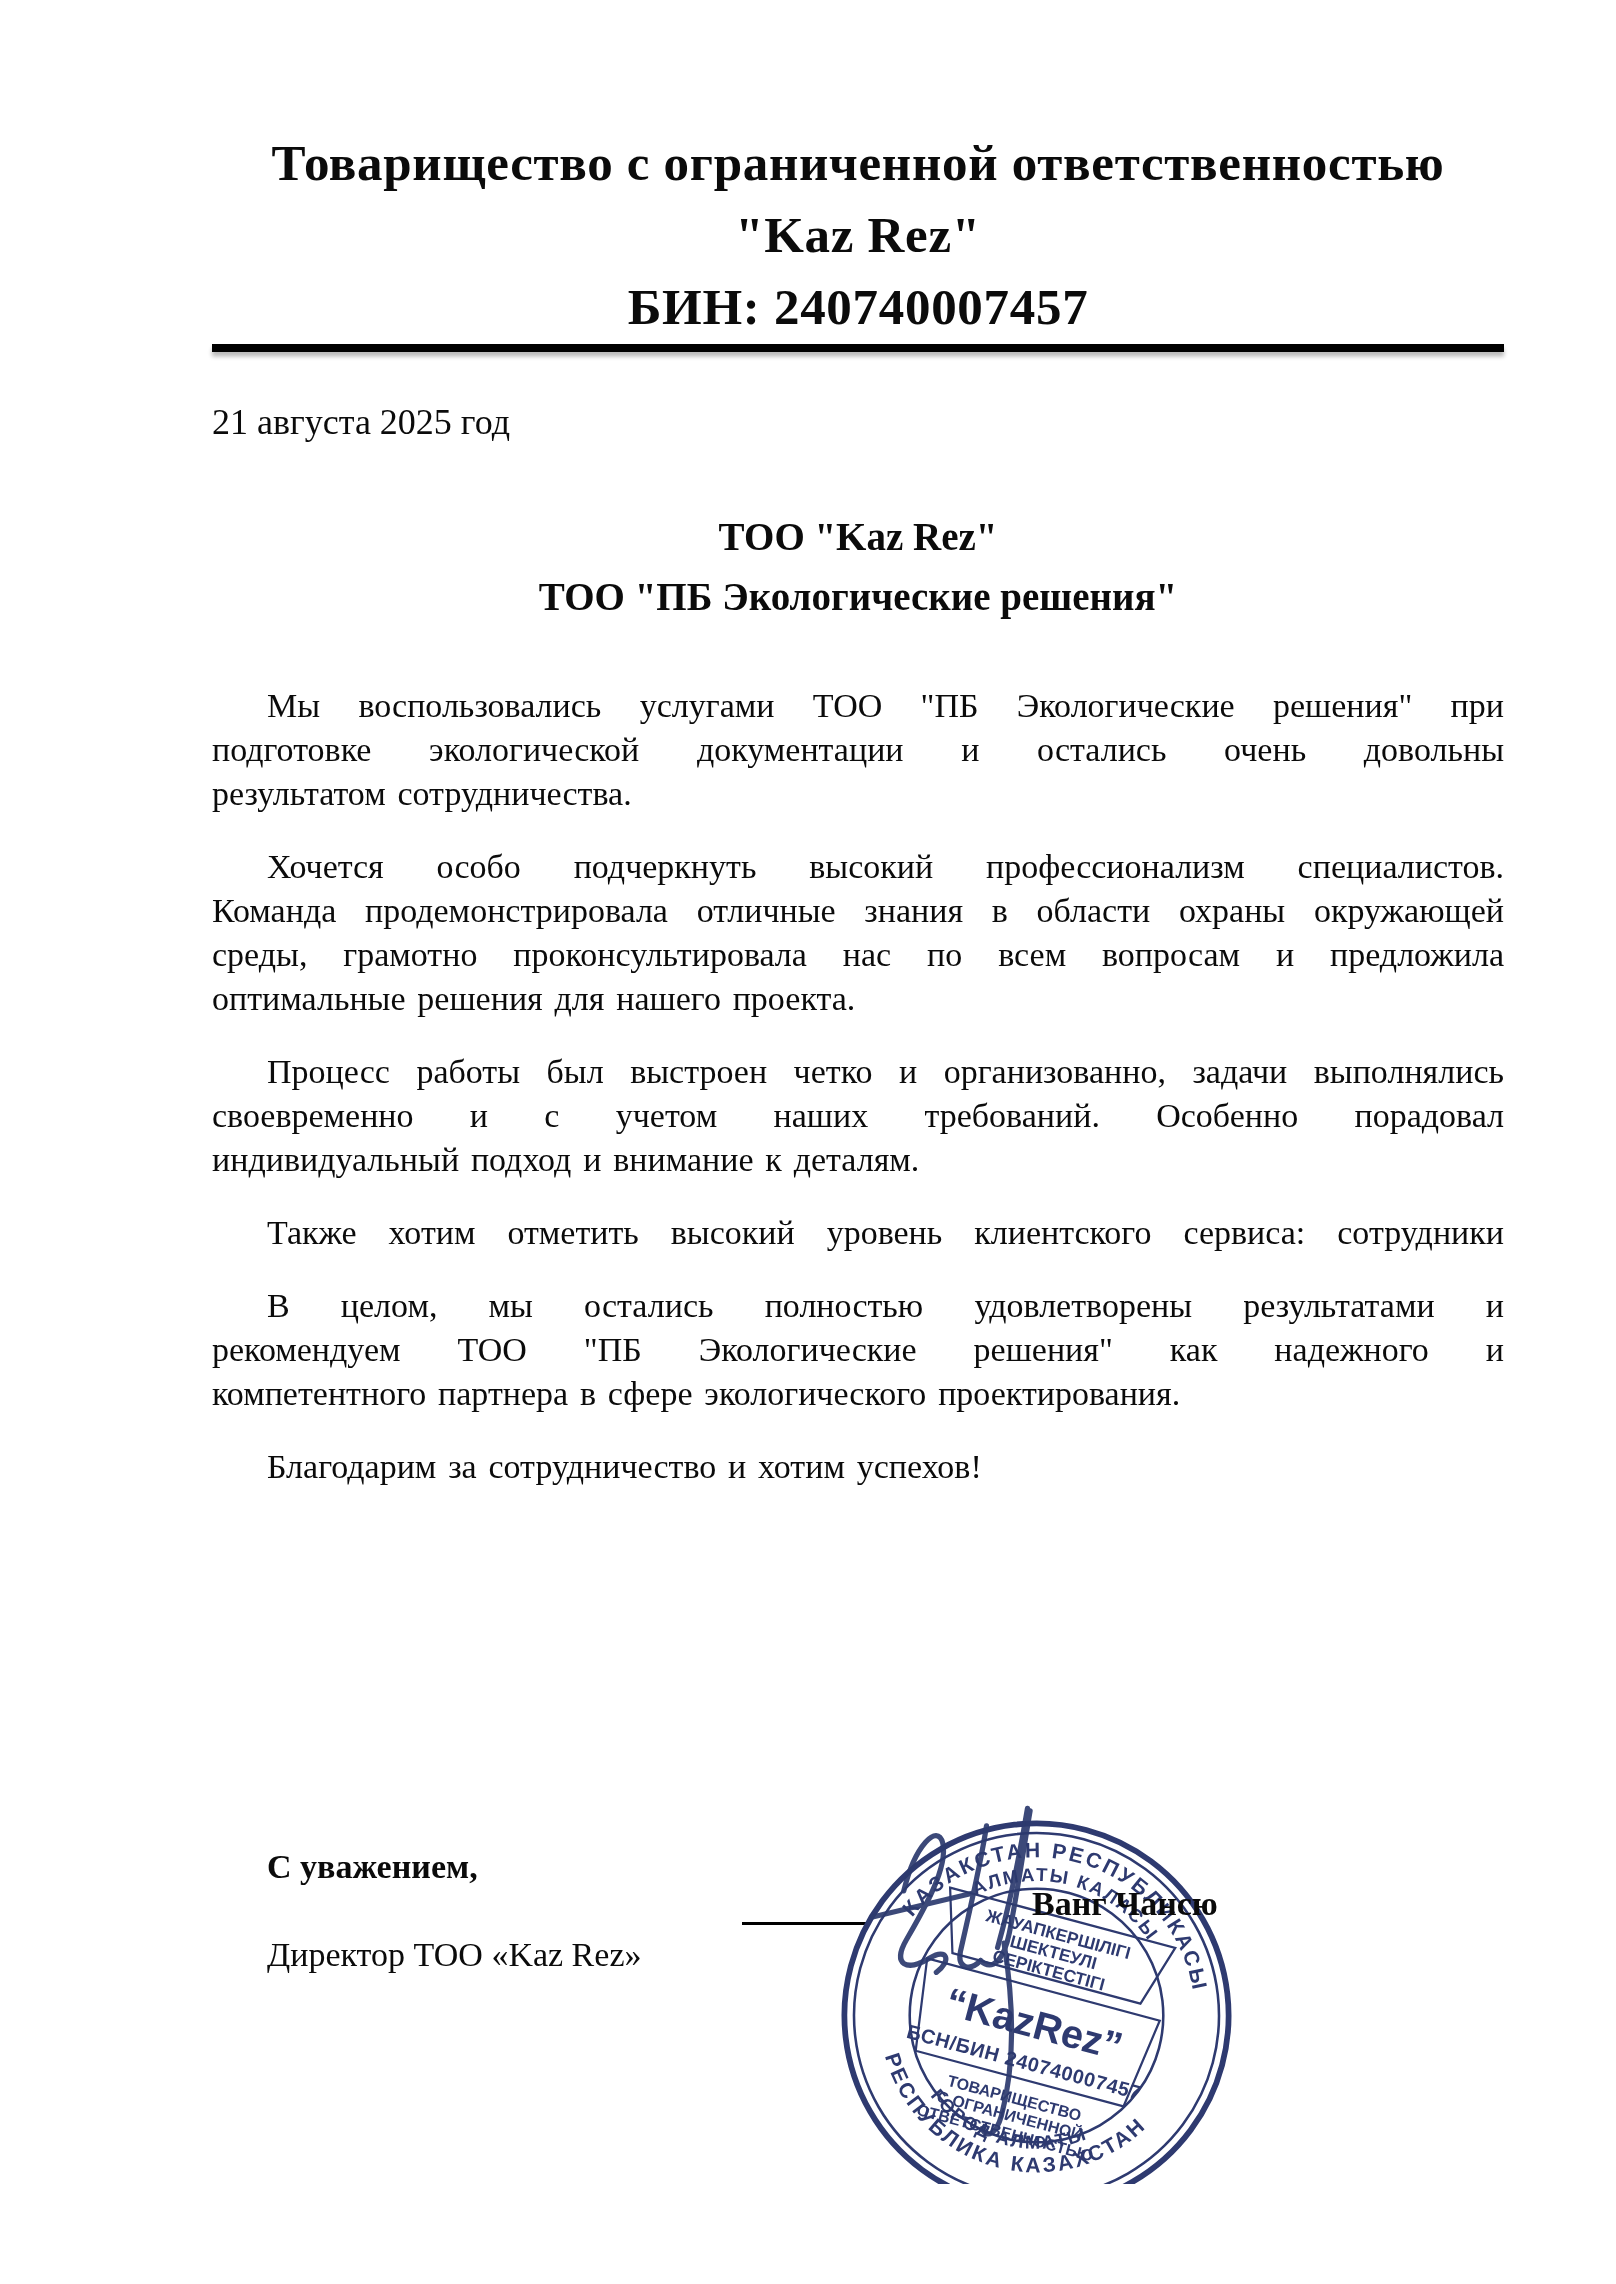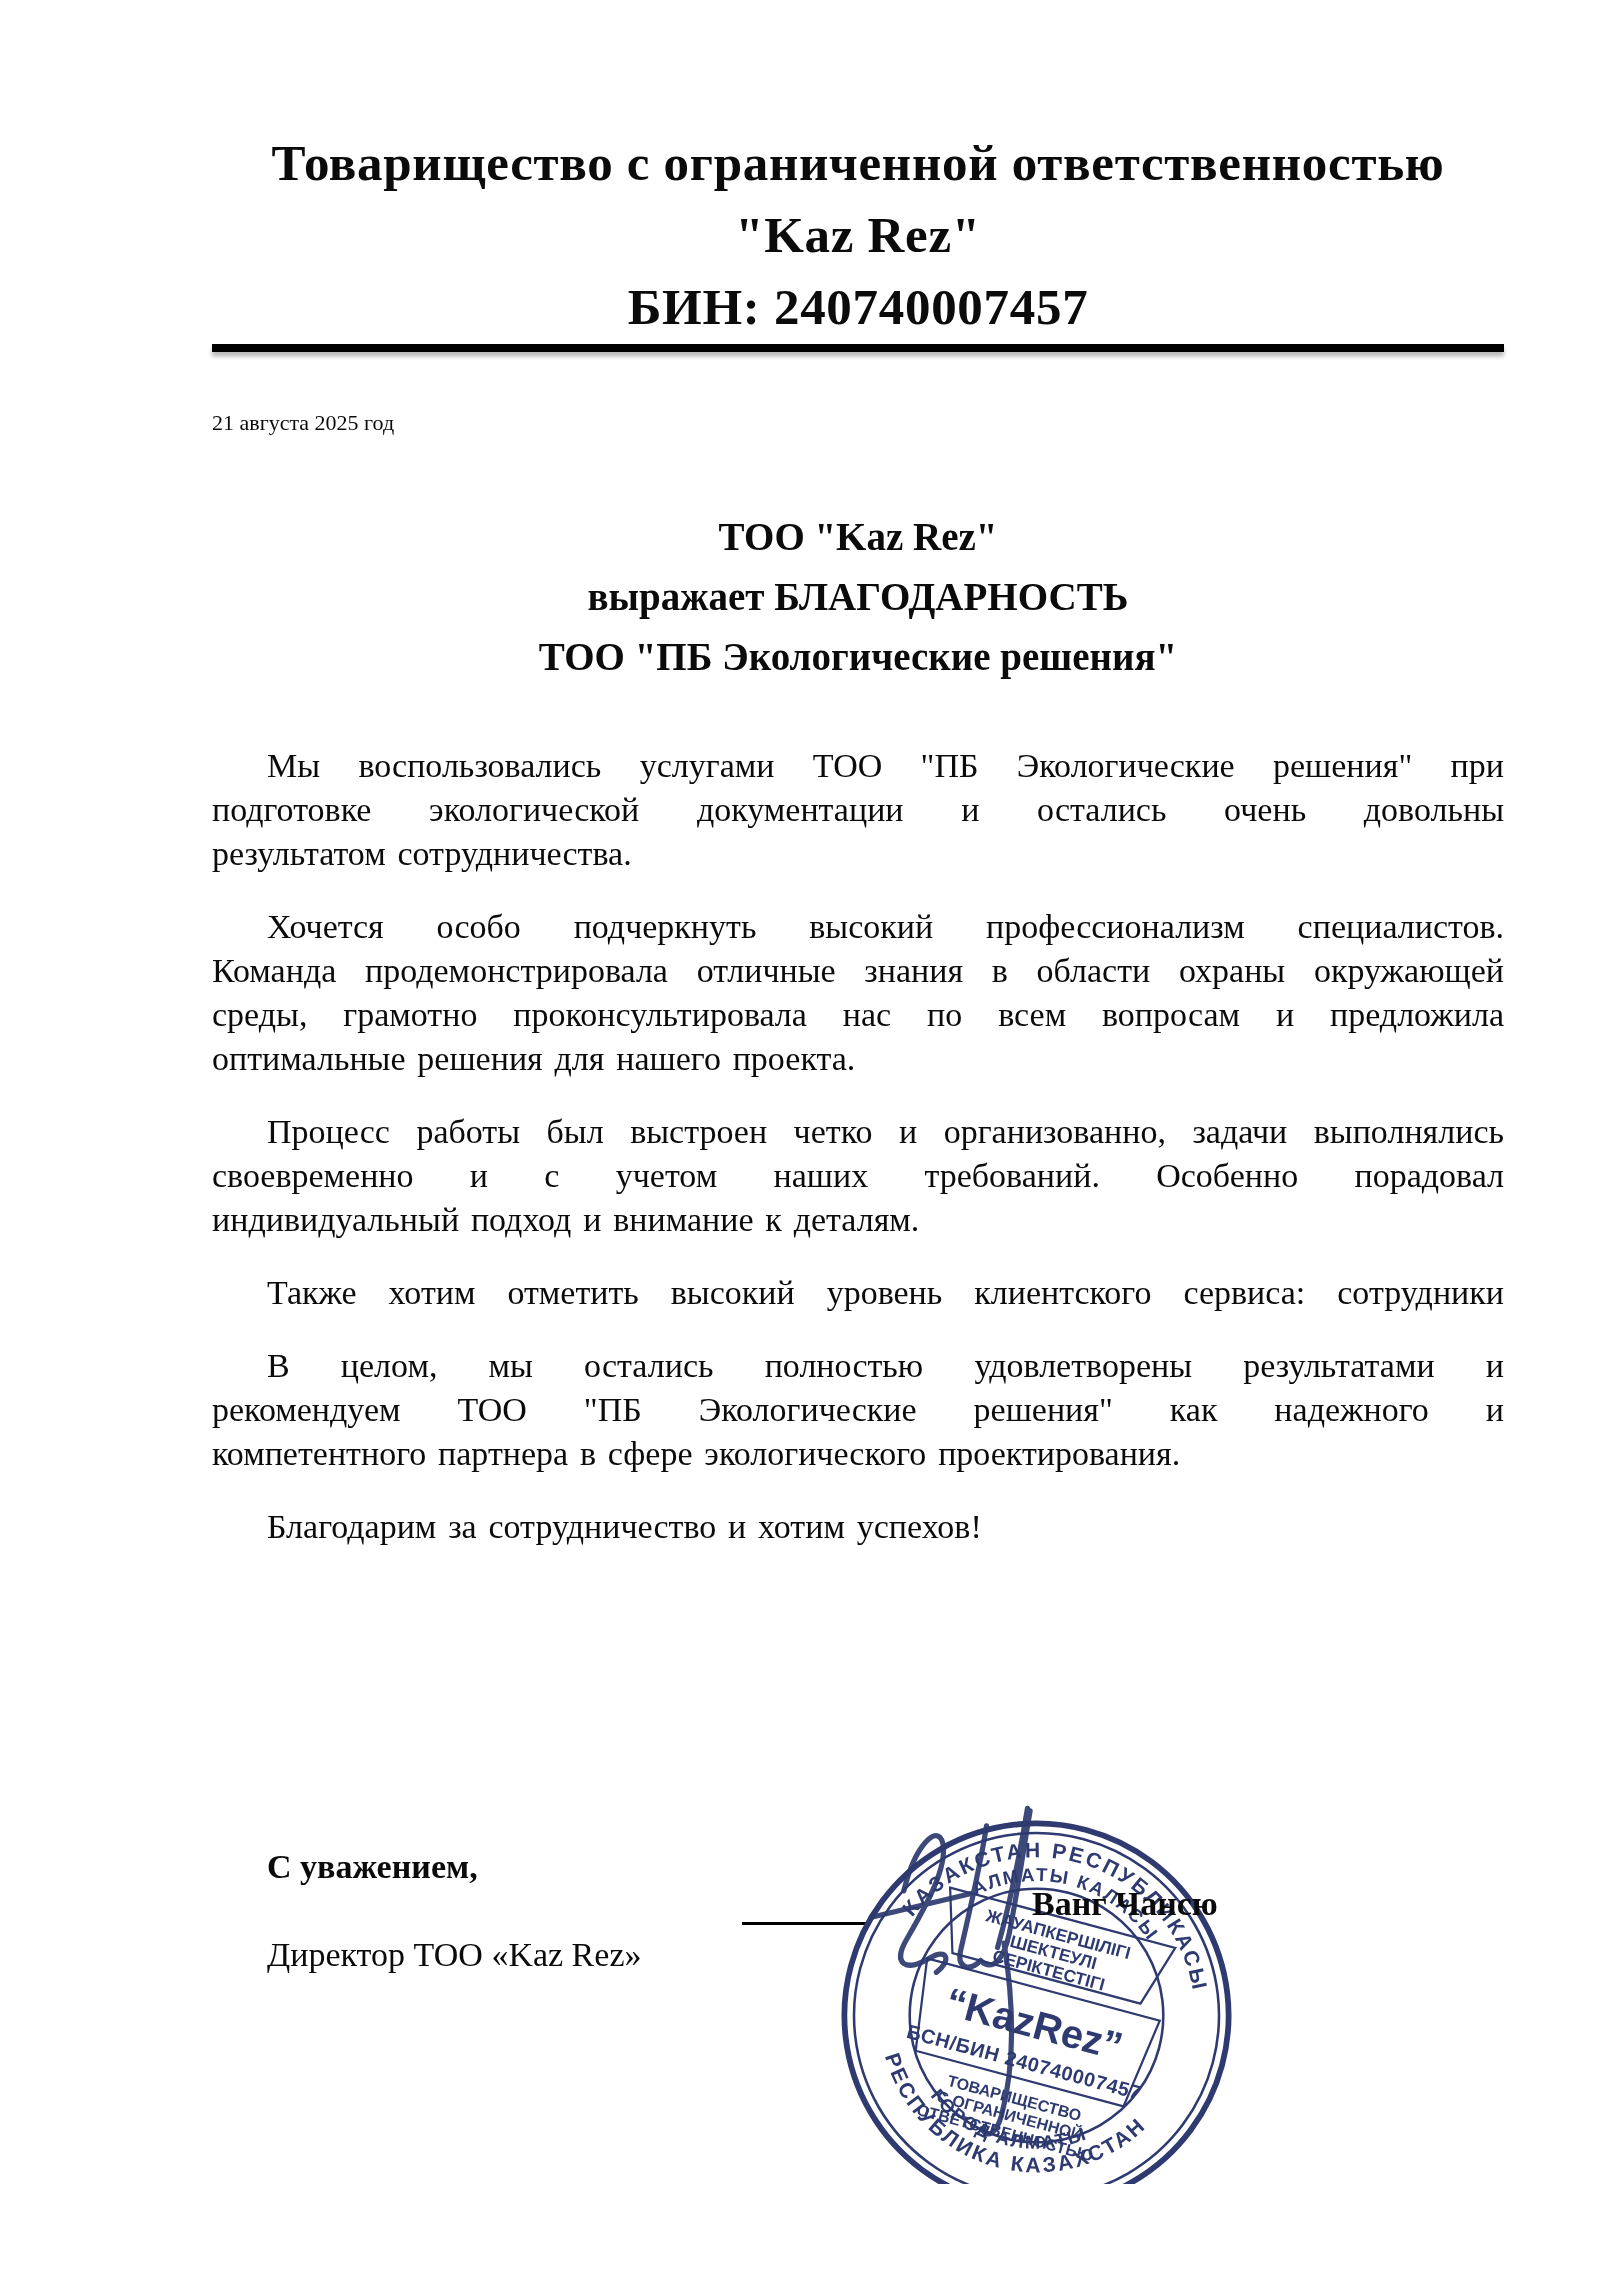--- a/index.html
+++ b/index.html
@@ -24,21 +24,21 @@
     letter-spacing:0.7px;
   }
   .header-rule{
     margin-top:1.3px;
     height:7.8px;
     background:#000;
     box-shadow:0 4.6px 4.6px rgba(0,0,0,0.28);
   }
   .doc-date{
     margin-top:51px;
-    font-size:22px;
+    font-size:36px;
     line-height:39px;
   }
   .doc-title{
     margin-top:65px;
     text-align:center;
     font-weight:bold;
     font-size:39px;
     line-height:60px;
   }
   
@@ -71,21 +71,20 @@
       <div>Товарищество с ограниченной ответственностью</div>
       <div>"Kaz Rez"</div>
       <div>БИН: 240740007457</div>
     </div>
     <div class="header-rule"></div>
 
     <div class="doc-date">21 августа 2025 год</div>
 
     <div class="doc-title">
       <div>ТОО "Kaz Rez"</div>
-      <div>выражает БЛАГОДАРНОСТЬ</div>
       <div>ТОО "ПБ Экологические решения"</div>
     </div>
 
     <div class="body-text">
       <div class="para">
         <div class="line first">Мы воспользовались услугами ТОО "ПБ Экологические решения" при</div>
         <div class="line">подготовке экологической документации и остались очень довольны</div>
         <div class="line last">результатом сотрудничества.</div>
       </div>
       <div class="para">

